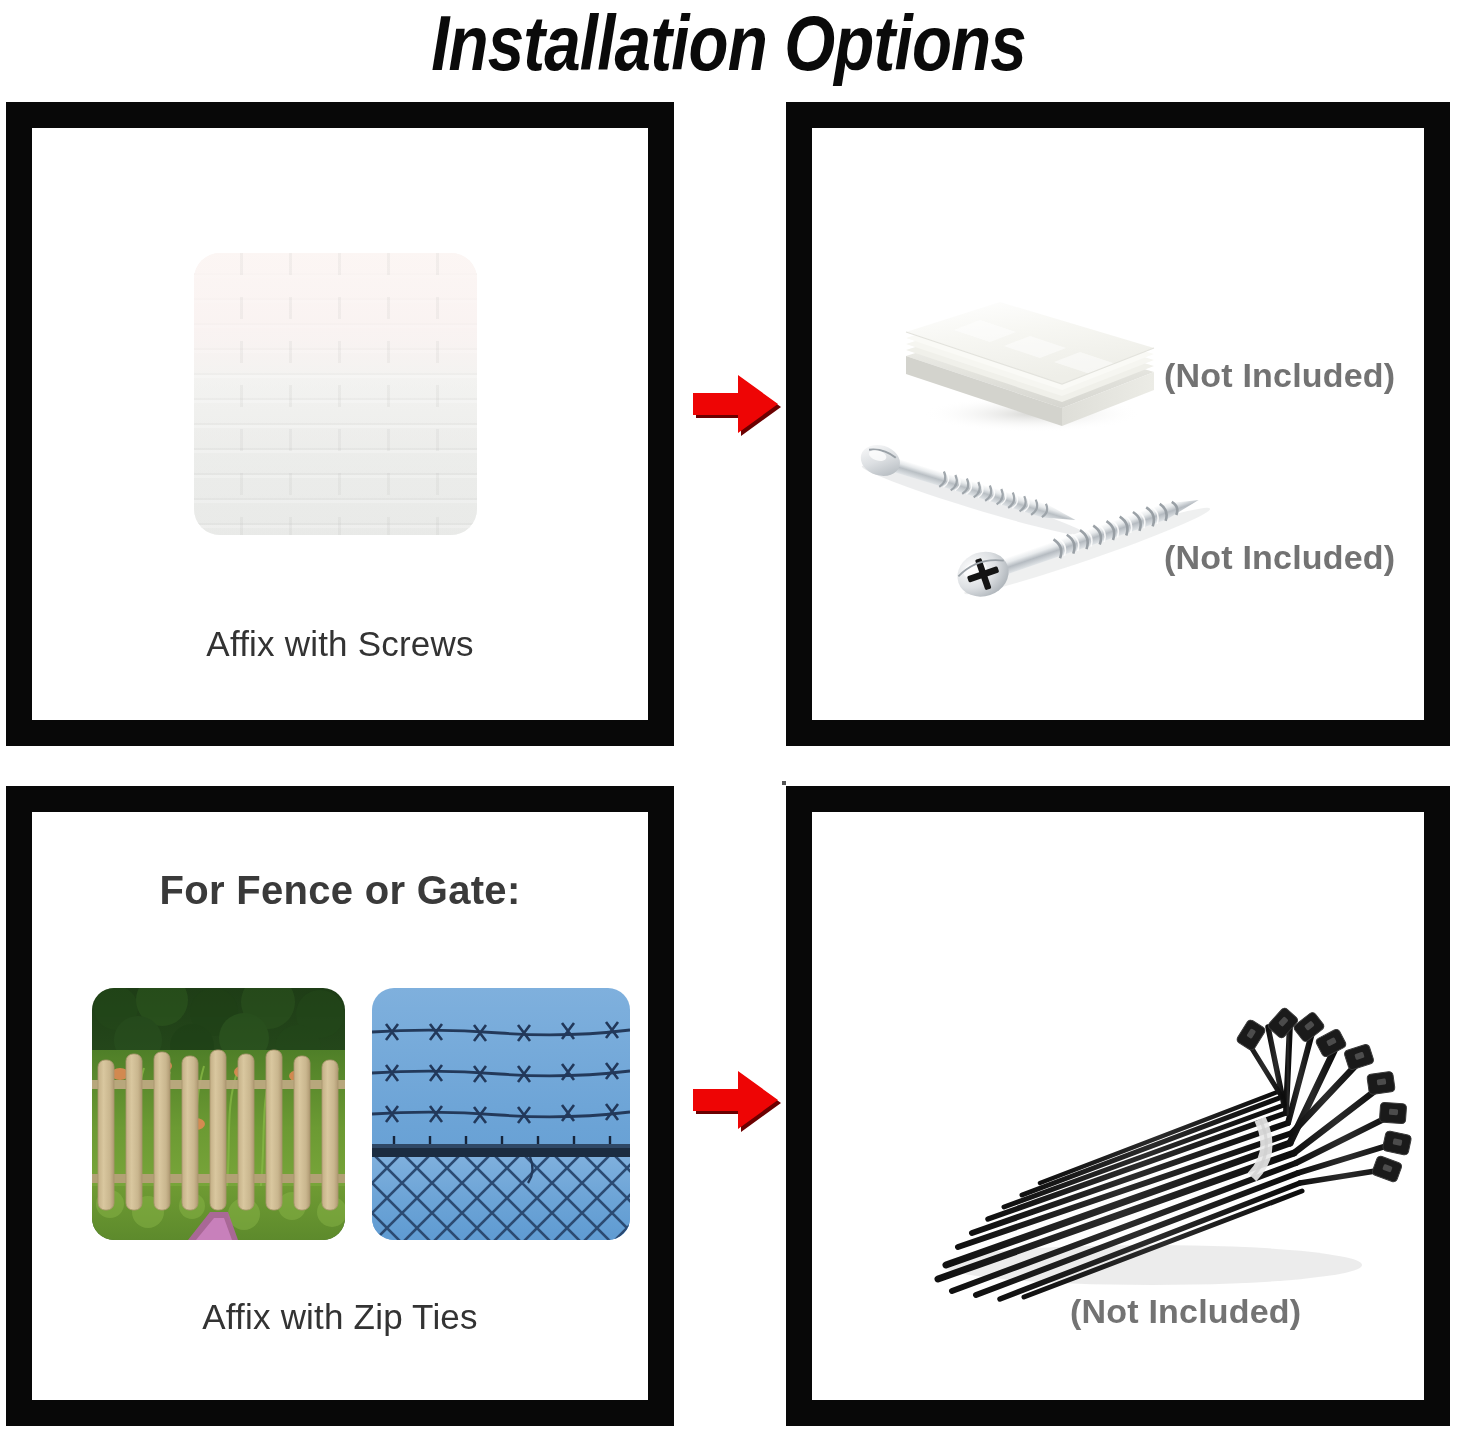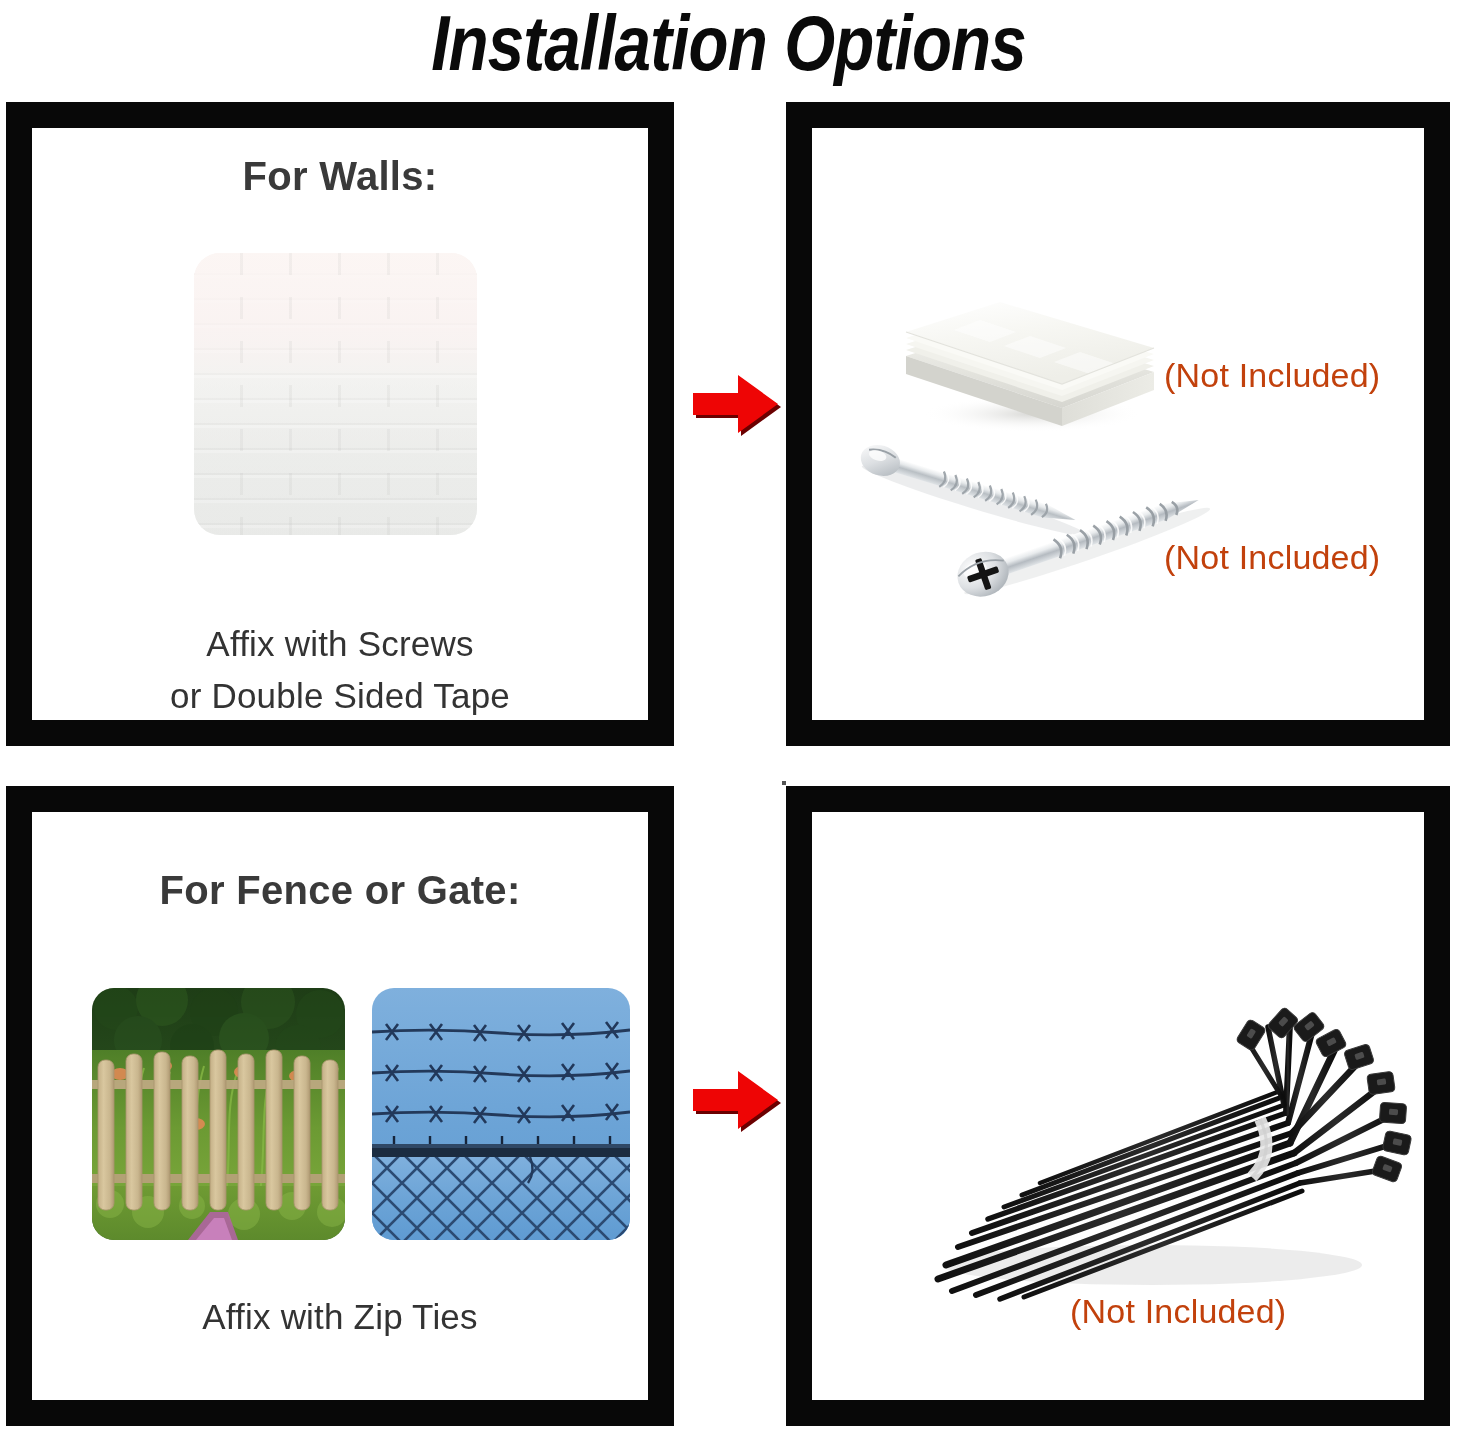--- a/index.html
+++ b/index.html
@@ -82,22 +82,22 @@
     line-height: 52px;
     letter-spacing: 0.2px;
     white-space: nowrap;
   }
   #caption-walls { top: 490px; }
   #caption-fence { top: 479px; }
 
   .note {
     position: absolute;
     font-size: 34px;
-    font-weight: normal;
-    color: #c2410c;
+    font-weight: bold;
+    color: #737373;
     letter-spacing: 0.2px;
     white-space: nowrap;
   }
   #note-tape   { left: 352px; top: 228px; }
   #note-screws { left: 352px; top: 410px; }
   #note-ties   { left: 258px; top: 480px; }
 
   
   .arrow {
     position: absolute;
@@ -214,29 +214,27 @@
 </head>
 <body>
 
 <div id="root">
 
   <div class="title">Installation Options</div>
 
   <div class="panel" id="panel-walls">
     <div class="panel-inner">
 
-      <div class="panel-heading" id="heading-walls">For Walls:</div>
 
       <div class="brick-wall">
         <div class="wash"></div>
       </div>
 
       <div class="caption" id="caption-walls">
         <div>Affix with Screws</div>
-        <div>or Double Sided Tape</div>
       </div>
 
     </div>
   </div>
 
   <div class="panel" id="panel-hw">
     <div class="panel-inner">
 
       <div class="tape-stack">
         <svg viewBox="0 0 270 170" width="270" height="170">

